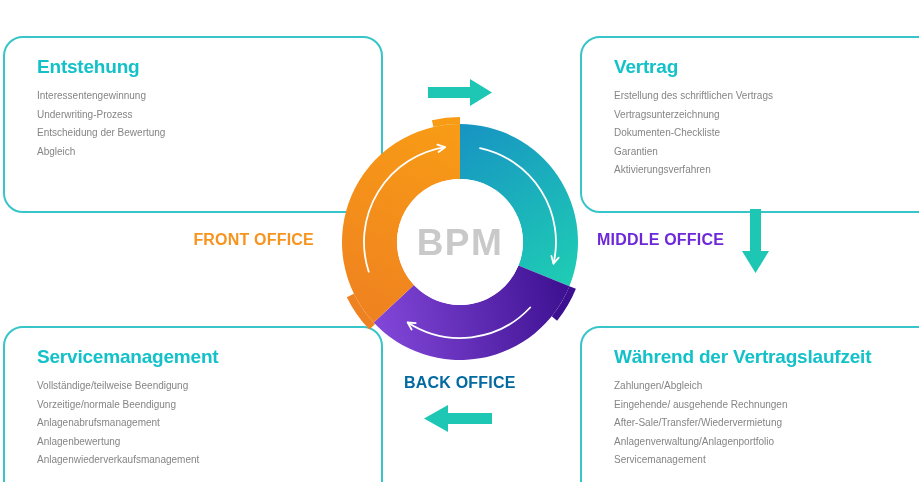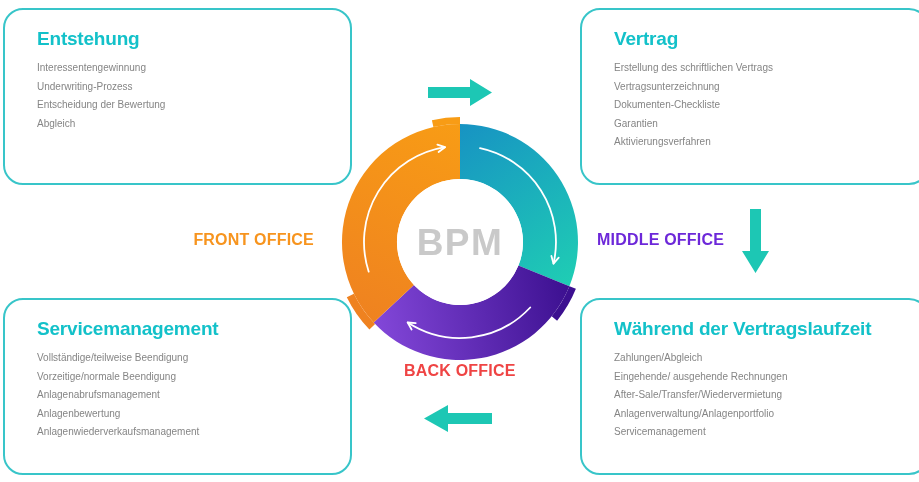--- a/index.html
+++ b/index.html
@@ -2,44 +2,45 @@
 <html><head>
 <meta charset="utf-8">
 <style>
   html,body{margin:0;padding:0;background:#fff;}
   .canvas{
     position:relative;width:919px;height:482px;background:#fff;overflow:hidden;
     font-family:"Liberation Sans","DejaVu Sans",sans-serif;
   }
   
   .box{
-    position:absolute;width:349px;height:177px;box-sizing:border-box;
+    position:absolute;width:380px;height:177px;box-sizing:border-box;
     border:2px solid #38C5C9;border-radius:20px;background:#fff;
     padding:18px 30px 0 32px;
+    margin-top:28px;
   }
   .box.tl{left:3px;top:8px;}
   .box.tr{left:580px;top:8px;}
   .box.bl{left:3px;top:298px;}
   .box.br{left:580px;top:298px;}
   .box h2{
     margin:0 0 9px 0;font-size:19px;font-weight:600;color:#13C1C9;
     letter-spacing:-0.2px;white-space:nowrap;
   }
   .box .item{
     font-size:10px;line-height:18.5px;color:#858585;white-space:nowrap;
   }
   
   .ring{position:absolute;left:310px;top:92px;width:300px;height:300px;}
   
   .office-label{
     position:absolute;font-size:16px;font-weight:700;letter-spacing:0.2px;white-space:nowrap;
   }
   .lbl-front{left:190px;top:231px;width:124px;text-align:right;color:#F7941E;}
   .lbl-middle{left:597px;top:231px;color:#6d28d9;}
-  .lbl-back{left:404px;top:362px;color:#ef4444;}
+  .lbl-back{left:404px;top:374px;color:#0369a1;}
   
   .flow-arrow{position:absolute;}
   .fa-top{left:428px;top:79px;}
   .fa-right{left:742px;top:209px;}
   .fa-bottom{left:424px;top:405px;}
 </style>
 </head>
 <body>
 
 <div class="canvas">

